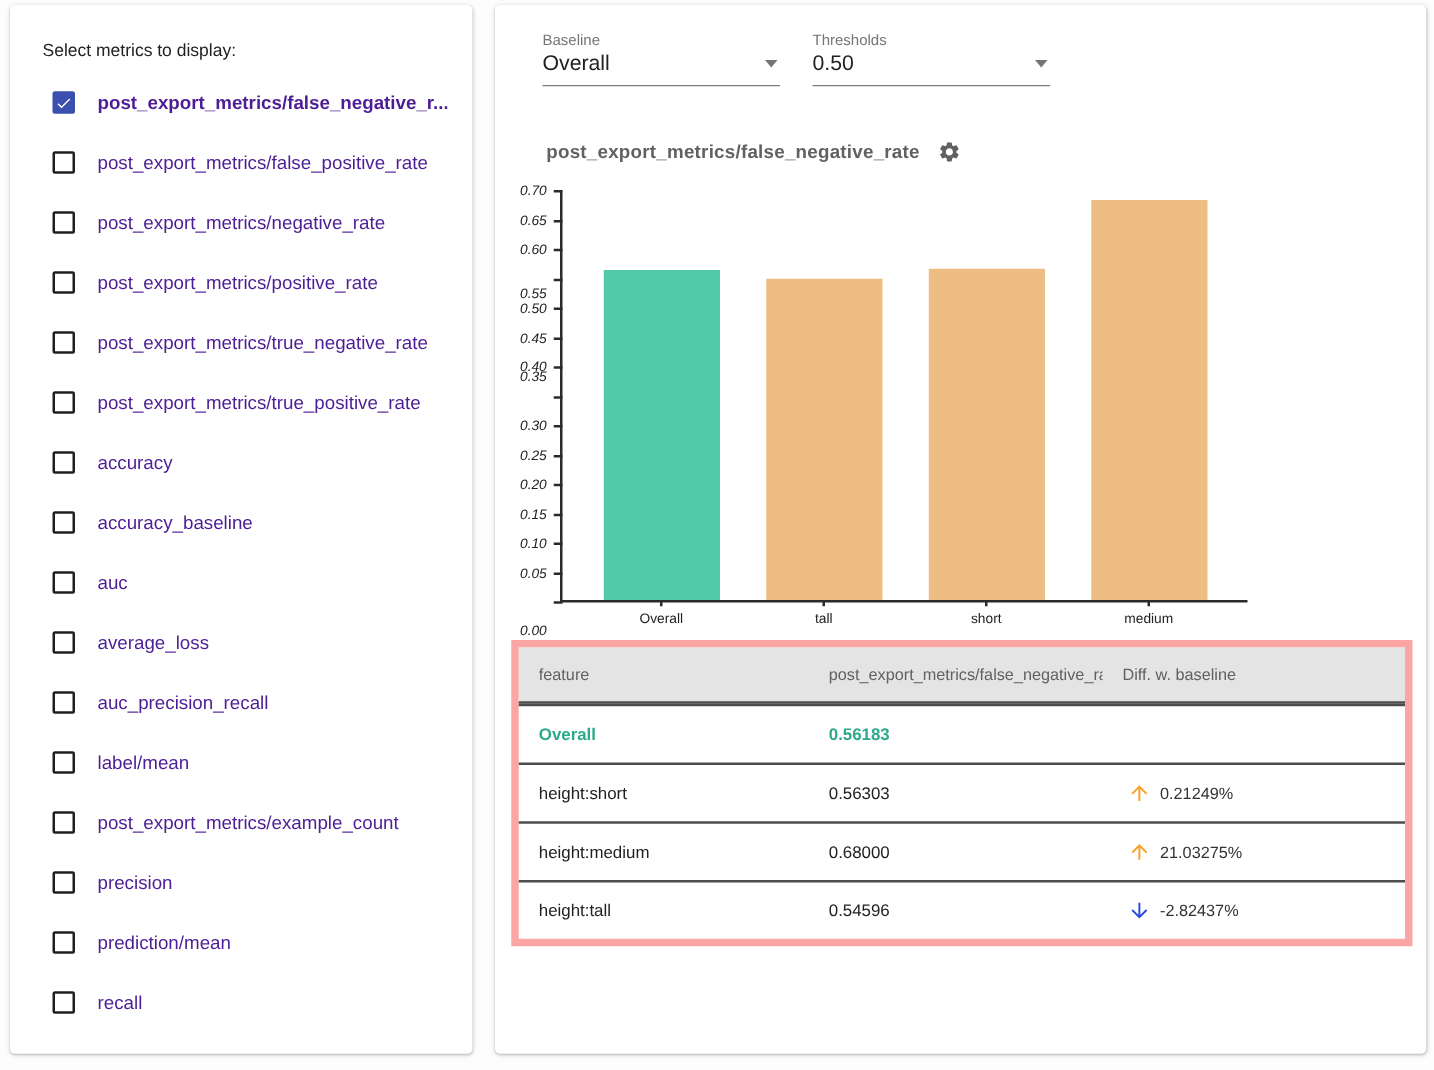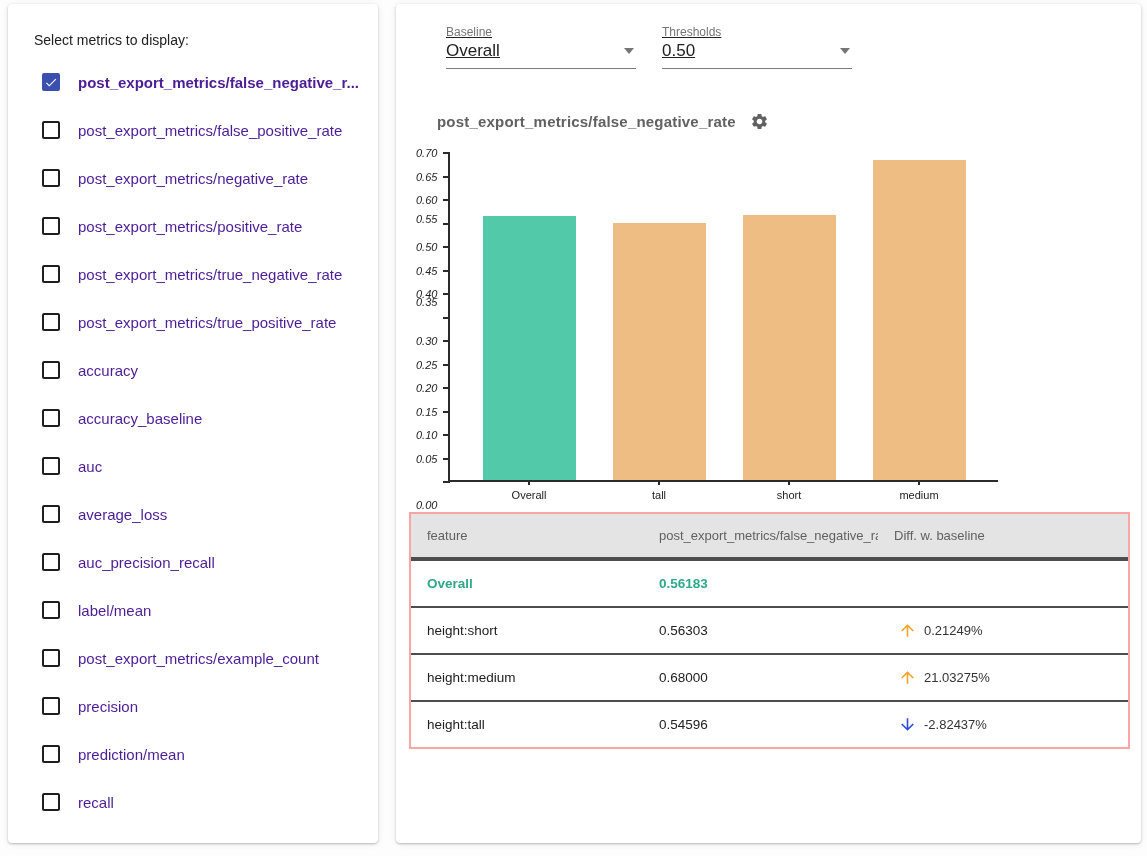--- a/index.html
+++ b/index.html
@@ -18,21 +18,21 @@
         margin:0 18px 0 8px; flex:0 0 18px; background:#fff; display:flex;
         align-items:center; justify-content:center; }
   .cb.checked { border-color:#3B50AE; background:#3B50AE; }
   .cb svg { width:15px; height:15px; }
   .metric-label { font-size:15px; color:#4c1d95; white-space:nowrap; overflow:hidden; }
   .metric-item.selected .metric-label { font-weight:bold; }
 
   
   .main { left:396px; width:745px; height:839px; padding-top:21px; }
 
-  .controls-row { display:flex; margin-left:50px;text-decoration:underline; }
+  .controls-row { display:flex; margin-left:38px; }
   .select-field { width:190px; margin-right:26px; cursor:pointer; }
   .select-label { font-size:12px; color:#757575; margin-bottom:2px; }
   .select-value-row { display:flex; align-items:center; justify-content:space-between;
                       border-bottom:1px solid #7b7b7b; padding-bottom:7px; }
   .select-value { font-size:17px; color:#212121; }
   .dd-arrow { width:0; height:0; border-left:5px solid transparent;
               border-right:5px solid transparent; border-top:6px solid #757575;
               margin-right:2px; }
 
   .chart-header { display:flex; align-items:center; margin:43px 0 0 41px; }
@@ -46,21 +46,21 @@
           border-left:2px solid #2b2b2b; border-bottom:2px solid #2b2b2b; }
   .ytick-label { position:absolute; width:28px; right:100%; margin-right:6px;
                  text-align:left; font-size:11px; color:#222; line-height:11px;font-style:italic; }
   .ytick-mark { position:absolute; left:-7px; width:7px; height:2px; background:#2b2b2b; }
   .bar { position:absolute; bottom:0; width:93px; }
   .xtick-mark { position:absolute; top:100%; width:2px; height:5px; background:#2b2b2b; }
   .xtick-label { position:absolute; top:calc(100% + 9px); width:120px;
                  text-align:center; font-size:11px; color:#222; }
 
   
-  .tbl { margin:4px 13px 0 13px; width:721px; border:2px solid #fca5a5; }
+  .tbl { margin:4px 13px 0 13px; width:721px; border:6px solid #fca5a5; }
   .tbl-row { display:grid; grid-template-columns:232px 235px 1fr; }
   .tbl-row + .tbl-row { border-top:2px solid #4d4d4d; }
   .tbl-head { background:#E4E4E4; border-bottom:2px solid #4d4d4d; }
   .tbl-head .cell { padding:14px 16px; font-size:13px; color:#616161; }
   .cell { padding:15px 16px; font-size:13.5px; color:#212121; white-space:nowrap;
           overflow:hidden; }
   .tbl-row.baseline .cell { color:#2FA98C; font-weight:bold; }
   .diff-cell { display:flex; align-items:center; padding:10px 16px 10px 20px; }
   .diff-cell svg { width:19px; height:19px; margin-right:7px; }
   .diff-text { font-size:13px; color:#333; }
@@ -204,21 +204,21 @@
           <div class="ytick-label" style="top: 183px;">0.30</div>
           <div class="ytick-mark" style="top: 187px;"></div>
           <div class="ytick-label" style="top: 144px;">0.35</div>
           <div class="ytick-mark" style="top: 163.5px;"></div>
           <div class="ytick-label" style="top: 136px;">0.40</div>
           <div class="ytick-mark" style="top: 140px;"></div>
           <div class="ytick-label" style="top: 112.5px;">0.45</div>
           <div class="ytick-mark" style="top: 116.5px;"></div>
           <div class="ytick-label" style="top: 89px;">0.50</div>
           <div class="ytick-mark" style="top: 93px;"></div>
-          <div class="ytick-label" style="top: 61px;">0.55</div>
+          <div class="ytick-label" style="top: 77px;">0.55</div>
           <div class="ytick-mark" style="top: 69.5px;"></div>
           <div class="ytick-label" style="top: 42px;">0.60</div>
           <div class="ytick-mark" style="top: 46px;"></div>
           <div class="ytick-label" style="top: 18.5px;">0.65</div>
           <div class="ytick-mark" style="top: 22.5px;"></div>
           <div class="ytick-label" style="top: -5px;">0.70</div>
           <div class="ytick-mark" style="top: -1px;"></div>
           <div class="bar" style="left: 32.5px; height: 264px; background: rgb(82, 201, 168);"></div>
           <div class="xtick-mark" style="left: 78px;"></div>
           <div class="xtick-label" style="left: 19px;">Overall</div>

